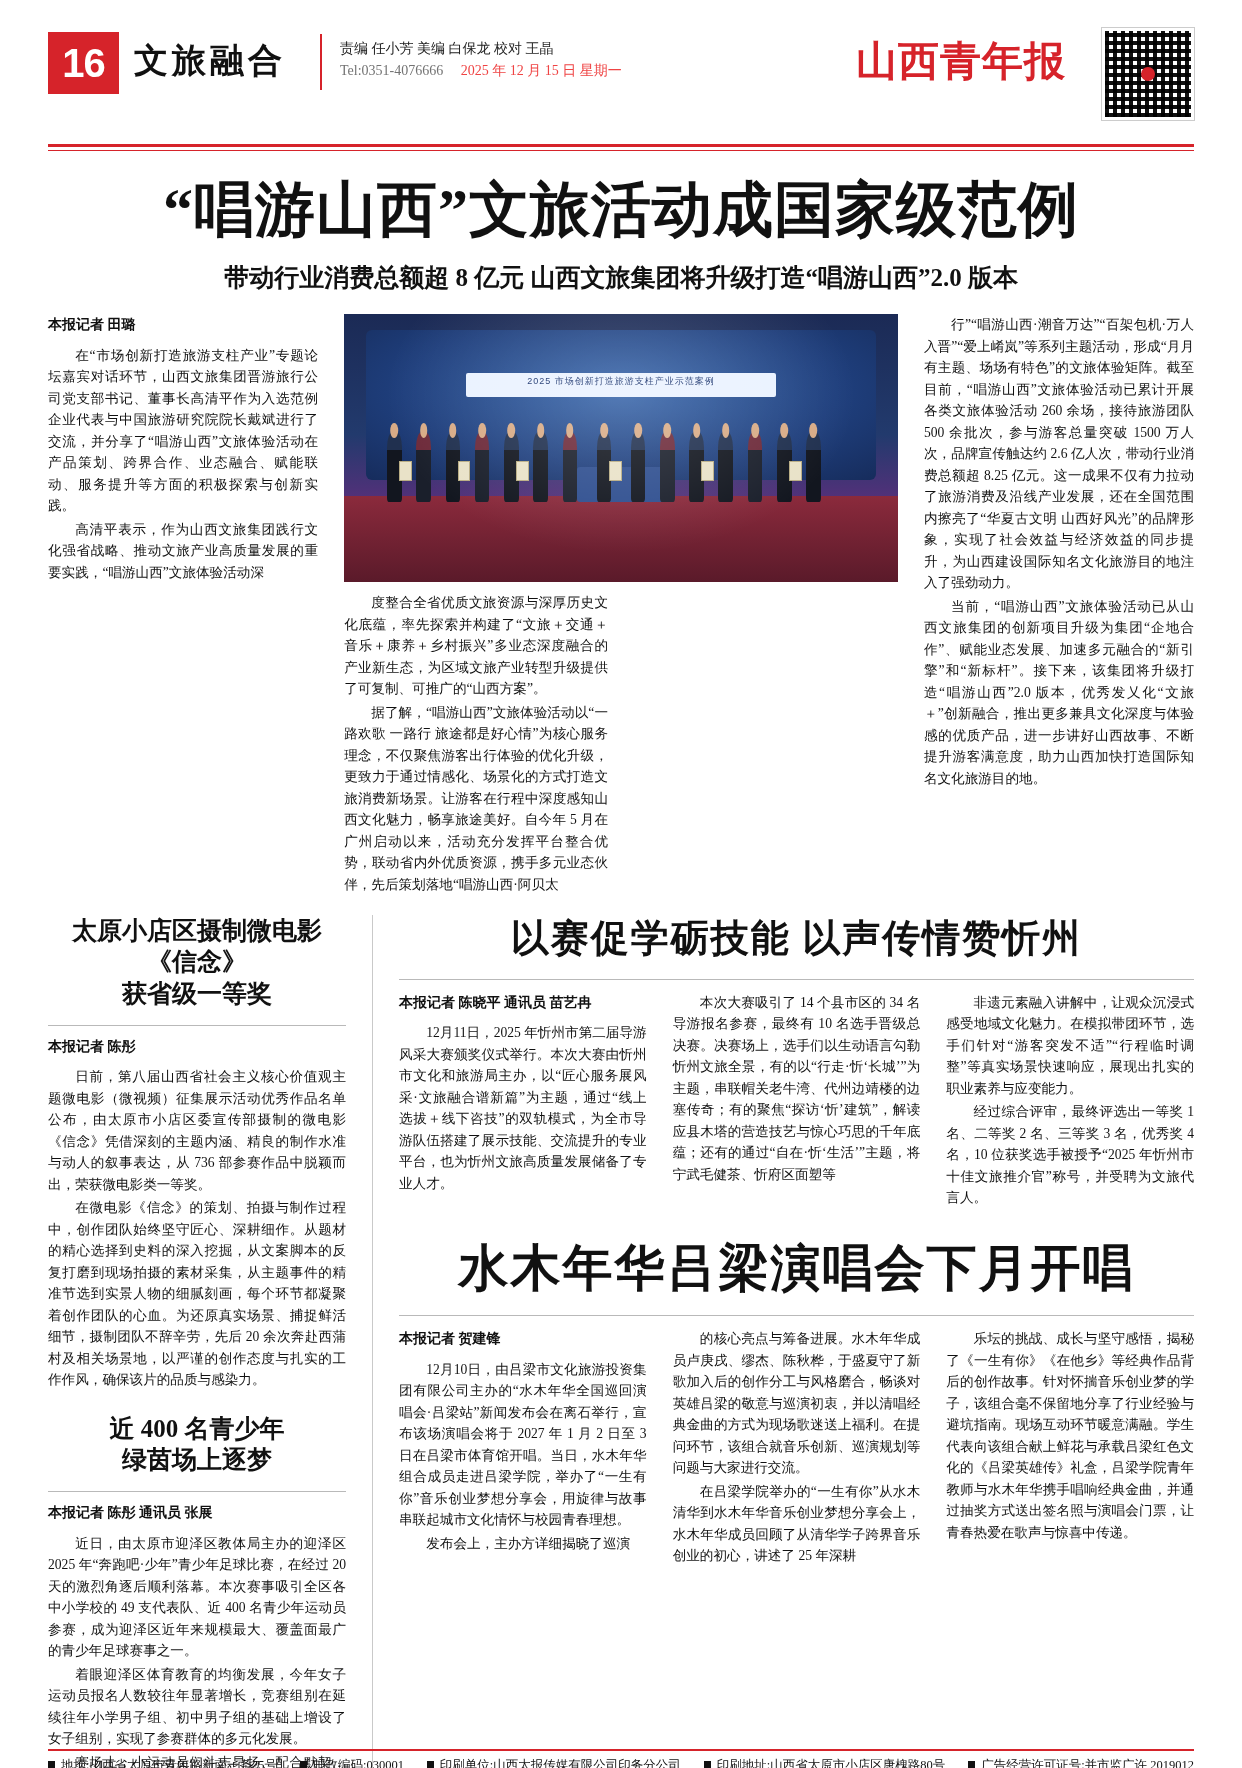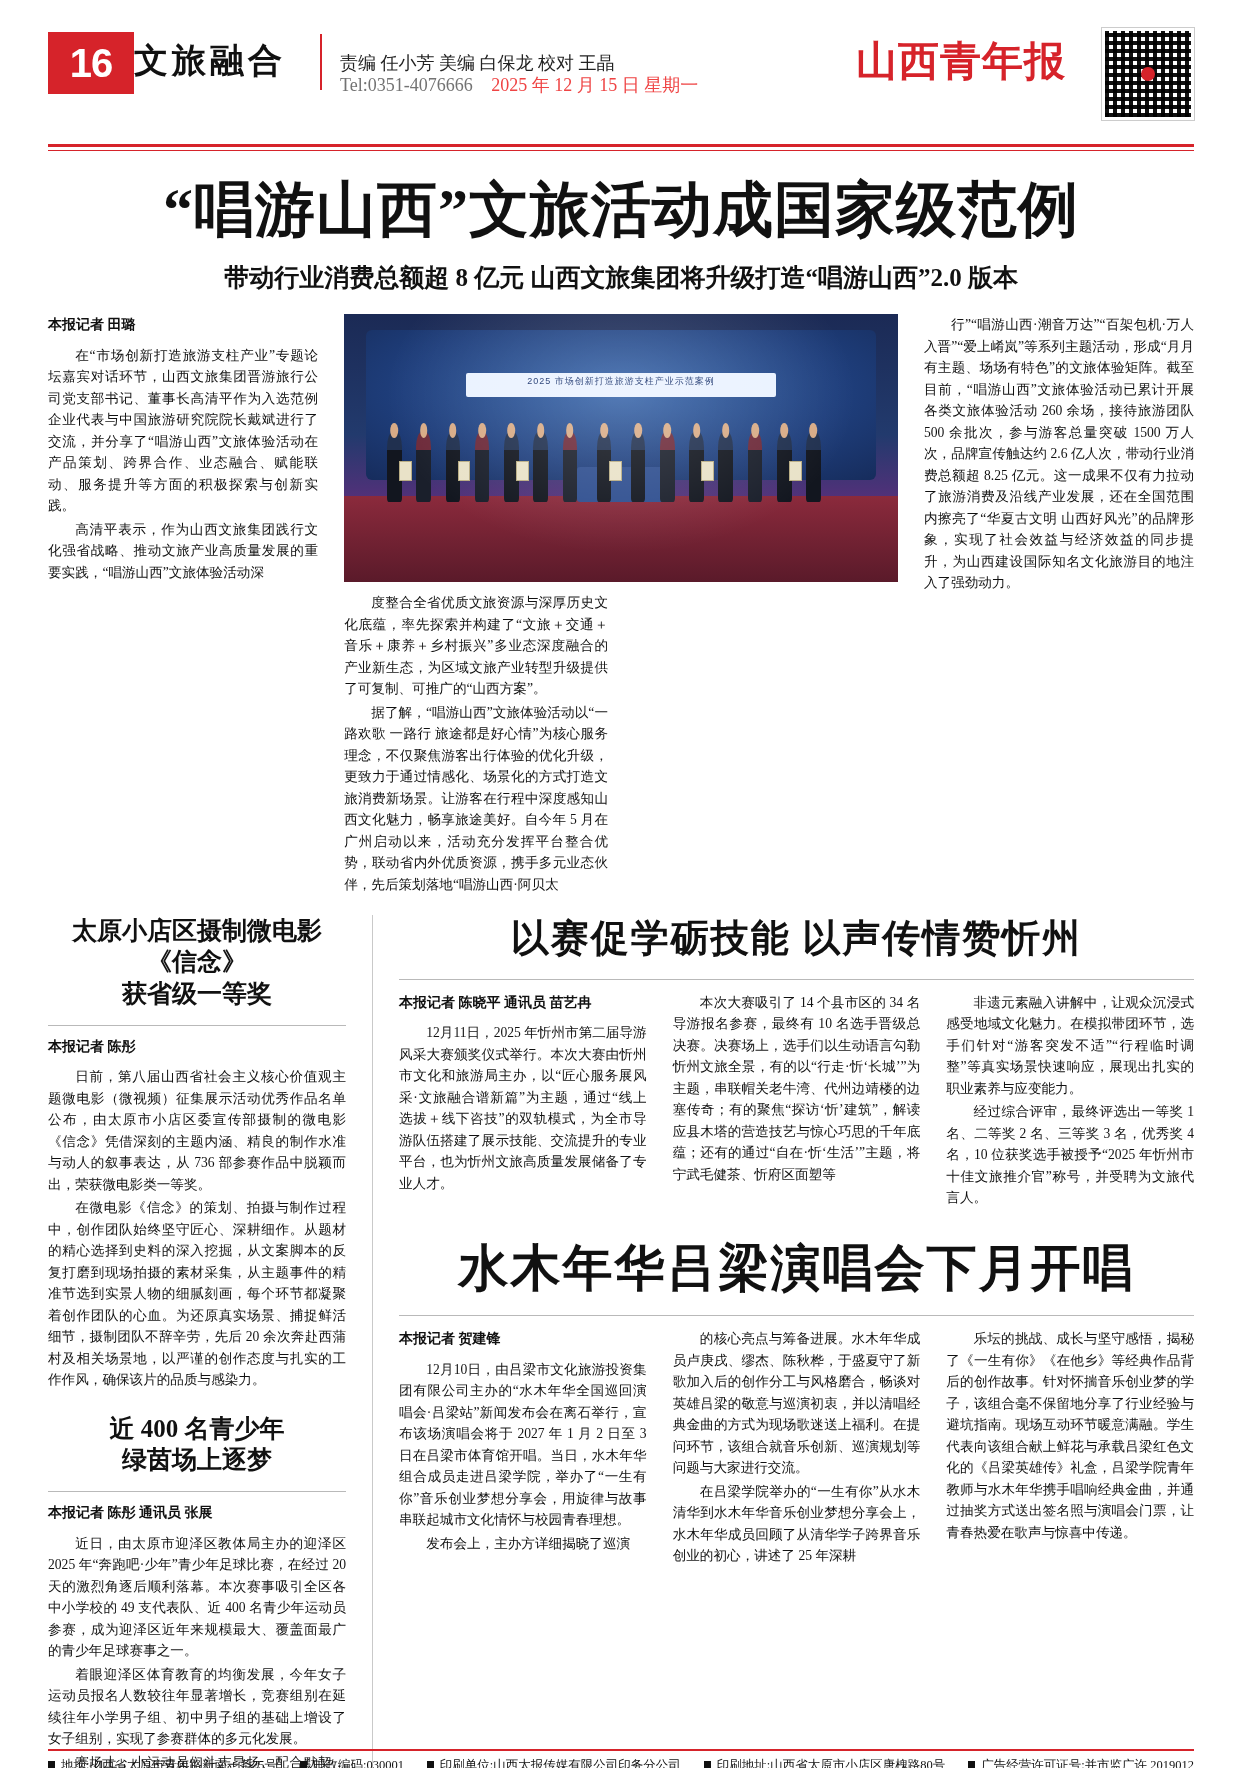--- a/index.html
+++ b/index.html
@@ -8,36 +8,36 @@
     background:#ffffff;
     font-family:"Liberation Serif", serif;
     color:#111;
     overflow:hidden;
   }
   .page { position:relative; width:1242px; height:1768px; padding:0; box-sizing:border-box; }
 
   
   .masthead { position:relative; height:110px; margin:28px 48px 0 48px; }
   .pagenum-box {
-    position:absolute; left:0; top:4px; width:86px; height:62px;
+    position:absolute; left:0; top:4px; width:71px; height:62px;
     background:#d6232a; color:#fff;
     font-family:"Liberation Sans", sans-serif;
     font-size:40px; font-weight:bold;
     display:flex; align-items:center; justify-content:center;
     letter-spacing:-1px;
   }
   .section-name {
     position:absolute; left:86px; top:10px;
     font-size:34px; font-weight:bold; letter-spacing:4px;
     font-family:"Liberation Serif", serif;
   }
   .vline { position:absolute; left:272px; top:6px; width:2px; height:56px; background:#d6232a; }
   .credits {
-    position:absolute; left:292px; top:24px;
-    font-size:18px; line-height:22px; color:#222;
+    position:absolute; left:292px; top:10px;
+    font-size:14px; line-height:22px; color:#222;
   }
   .credits .tel { color:#737373; }
   .credits .date { color:#ef4444; margin-left:14px; }
   .paper-logo {
     position:absolute; right:128px; top:6px;
     font-size:41px; font-weight:bold; color:#d6232a;
     font-family:"Liberation Serif", serif;
     letter-spacing:1px;
     white-space:nowrap;
   }
@@ -213,20 +213,21 @@
             <p>据了解，“唱游山西”文旅体验活动以“一路欢歌 一路行 旅途都是好心情”为核心服务理念，不仅聚焦游客出行体验的优化升级，更致力于通过情感化、场景化的方式打造文旅消费新场景。让游客在行程中深度感知山西文化魅力，畅享旅途美好。自今年 5 月在广州启动以来，活动充分发挥平台整合优势，联动省内外优质资源，携手多元业态伙伴，先后策划落地“唱游山西·阿贝太</p>
           </div>
           <div class="col">
 
             <p style="text-indent:0"></p>
           </div>
         </div>
       </div>
       <div class="col">
         <p>行”“唱游山西·潮音万达”“百架包机·万人入晋”“爱上崤岚”等系列主题活动，形成“月月有主题、场场有特色”的文旅体验矩阵。截至目前，“唱游山西”文旅体验活动已累计开展各类文旅体验活动 260 余场，接待旅游团队 500 余批次，参与游客总量突破 1500 万人次，品牌宣传触达约 2.6 亿人次，带动行业消费总额超 8.25 亿元。这一成果不仅有力拉动了旅游消费及沿线产业发展，还在全国范围内擦亮了“华夏古文明 山西好风光”的品牌形象，实现了社会效益与经济效益的同步提升，为山西建设国际知名文化旅游目的地注入了强劲动力。</p>
+        <p>当前，“唱游山西”文旅体验活动已从山西文旅集团的创新项目升级为集团“企地合作”、赋能业态发展、加速多元融合的“新引擎”和“新标杆”。接下来，该集团将升级打造“唱游山西”2.0 版本，优秀发乂化“文旅＋”创新融合，推出更多兼具文化深度与体验感的优质产品，进一步讲好山西故事、不断提升游客满意度，助力山西加快打造国际知名文化旅游目的地。</p>
       </div>
     </div>
   </div>
 
   <div class="zone" style="margin-top:18px">
     <div class="cols2">
 
       <div class="leftnarrow">
         <div class="sec-head-center h-tiny">
           <div>太原小店区摄制微电影《信念》</div>

